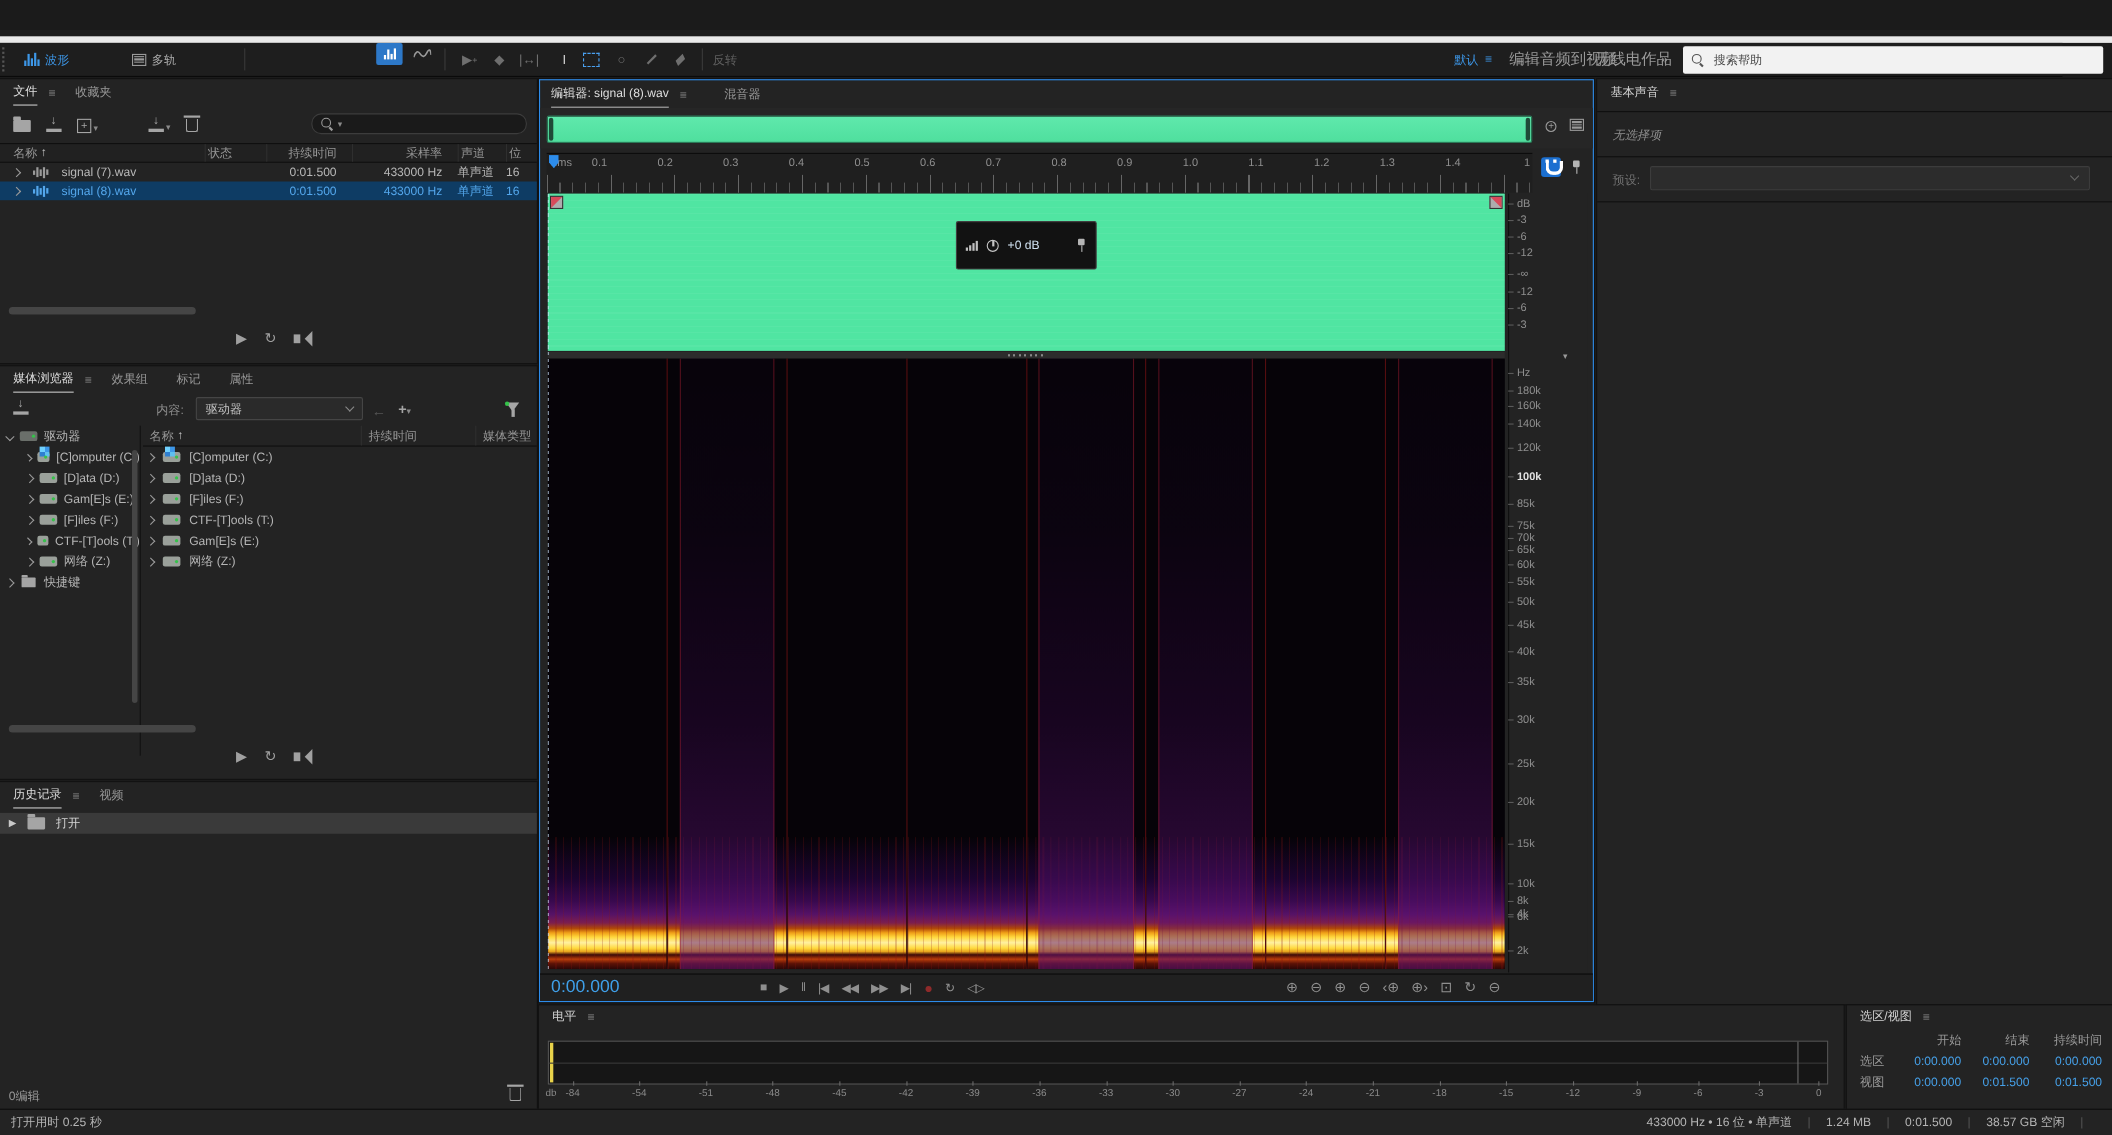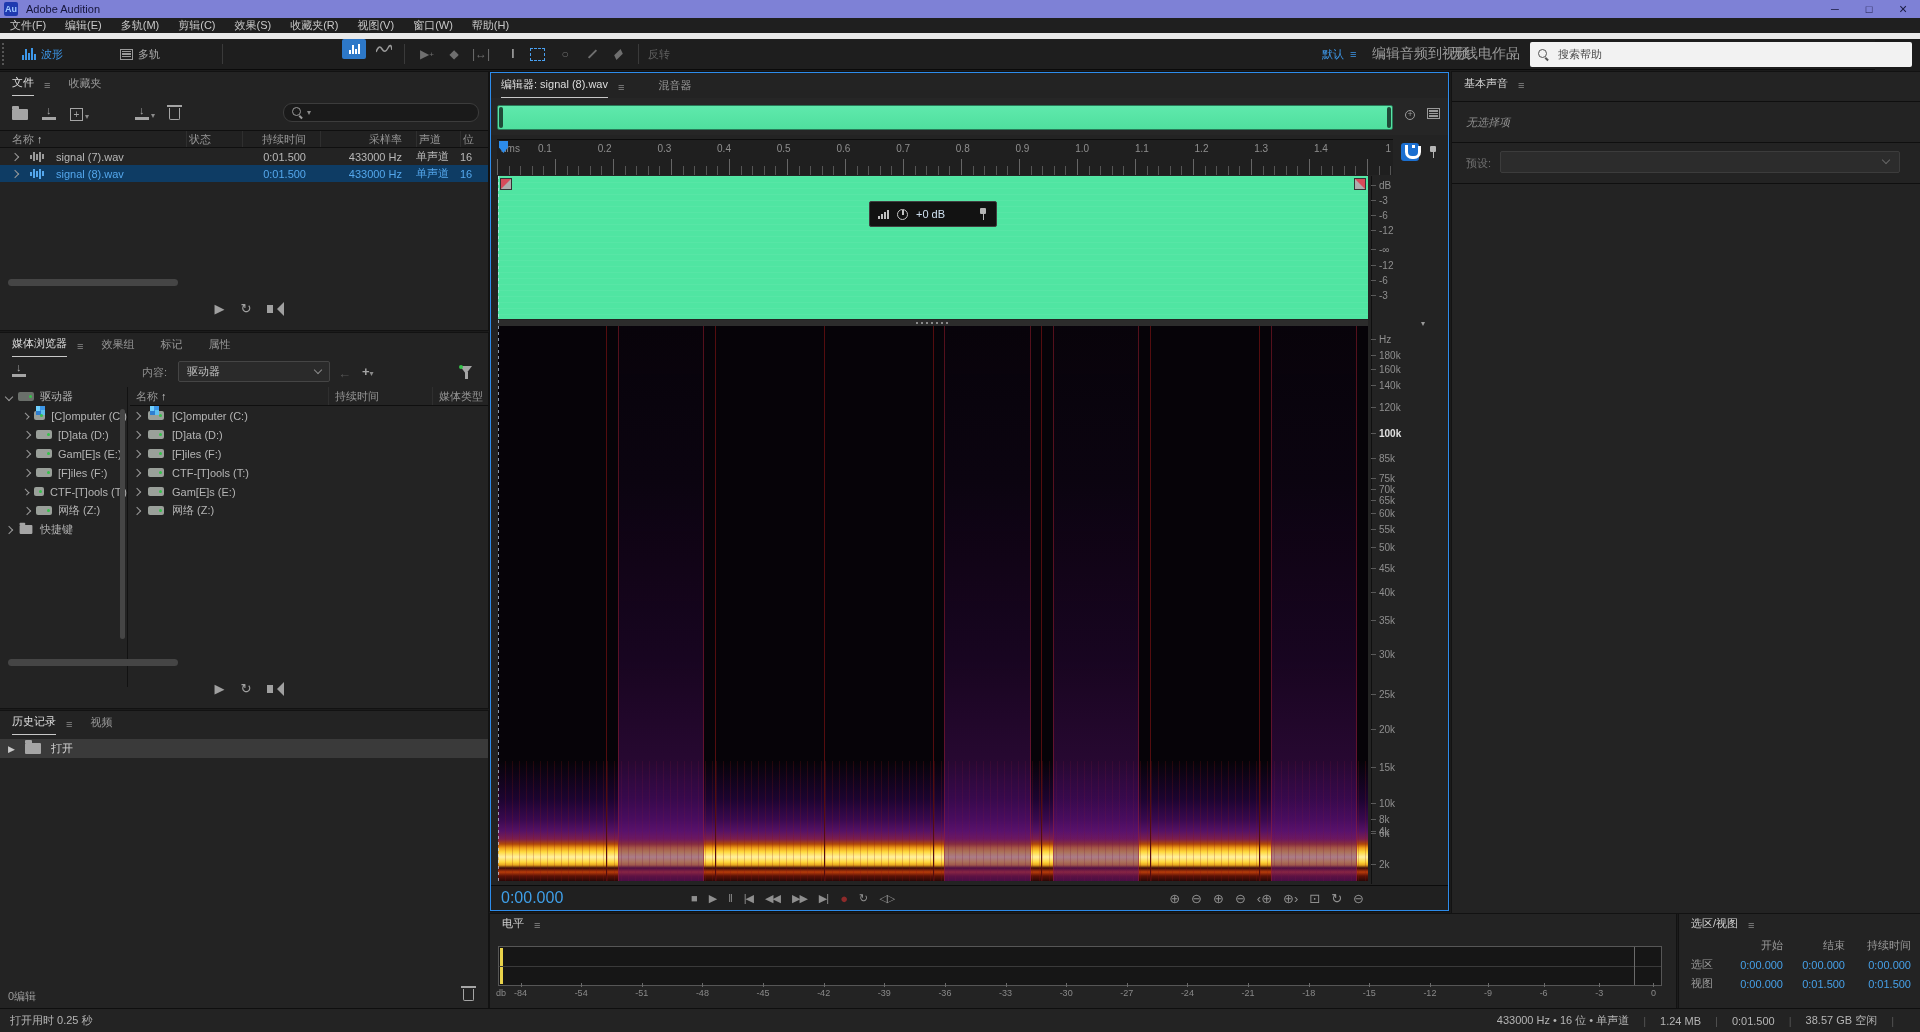--- a/index.html
+++ b/index.html
@@ -153,21 +153,21 @@
   .playhead-cap { position:absolute; left:2px; top:1px; width:9px; height:12px; background:#2d8ceb; clip-path:polygon(0 0,100% 0,100% 55%,50% 100%,0 55%); }
   .playhead-line { position:absolute; left:7px; top:103px; width:1px; height:705px; z-index:6;
      background:repeating-linear-gradient(#cfe6ff 0 3px,transparent 3px 6px); opacity:.65; }
   .snap-row { position:absolute; right:10px; top:70px; display:flex; gap:9px; align-items:center; }
   .wave { position:absolute; left:7px; top:103px; width:870px; height:143px; background:#50e5a2;
      background-image:repeating-linear-gradient(rgba(255,255,255,.045) 0 1px,transparent 1px 6px); }
   .fade-handle { position:absolute; top:2px; width:12px; height:12px; background:#adadad; border:1px solid #333; }
   .fade-handle i { position:absolute; width:0; height:0; }
   .fade-l { left:2px; } .fade-l i { left:0; top:0; border-top:10px solid #d84a5a; border-right:10px solid transparent; }
   .fade-r { right:2px; } .fade-r i { right:0; top:0; border-top:10px solid #d84a5a; border-left:10px solid transparent; }
-  .hud { position:absolute; left:371px; top:25px; width:128px; height:26px; background:#121212; border:1px solid #3f3f3f; border-radius:2px; display:flex; align-items:center; gap:8px; padding:0 8px; z-index:7; }
+  .hud { position:absolute; left:371px; top:25px; width:128px; height:44px; background:#121212; border:1px solid #3f3f3f; border-radius:2px; display:flex; align-items:center; gap:8px; padding:0 8px; z-index:7; }
   .hud .val { color:#cfe0f0; }
   .scale-strip { position:absolute; left:880px; top:103px; width:72px; bottom:26px; background:#232323; border-left:1px solid #0f0f0f; }
   .db-strip { position:absolute; left:880px; top:103px; width:72px; height:143px; }
   .slabel { position:absolute; left:8px; color:#8f8f8f; font-size:10px; }
   .slabel.strong { color:#e0e0e0; font-weight:bold; }
   .slabel::before { content:""; position:absolute; left:-8px; top:5px; width:5px; height:1px; background:#5a5a5a; }
   .splitter { position:absolute; left:7px; top:247px; width:870px; height:6px; background:#2c2c2c; display:flex; align-items:center; justify-content:center; }
   .splitter .dots { width:34px; height:2px; background:repeating-linear-gradient(90deg,#8a8a8a 0 2px,transparent 2px 5px); }
   .split-arrow { position:absolute; left:930px; top:246px; color:#9a9a9a; font-size:8px; }
   .spec { position:absolute; left:7px; top:253px; width:870px; height:555px; background:#060308; display:flex; }
@@ -224,42 +224,21 @@
   .statusbar { position:absolute; left:0; top:1008px; width:1920px; height:24px; background:#232323; border-top:1px solid #0f0f0f; display:flex; align-items:center; color:#b5b5b5; }
   .sb-left { margin-left:10px; }
   .sb-right { position:absolute; right:26px; display:flex; align-items:center; gap:14px; }
   .sb-sep { color:#555; }
 </style>
 </head>
 <body>
 
 <div class="app">
 
-  <div class="titlebar">
-    <div class="au-logo">Au</div>
-    <div class="app-title">Adobe Audition</div>
-    <div class="winbtns">
-      <div class="winbtn">─</div>
-      <div class="winbtn">□</div>
-      <div class="winbtn close" style="font-size:14px;">×</div>
-    </div>
-  </div>
-
-  <div class="menubar">
-
-  <span>文件(F)</span>
-      <span>编辑(E)</span>
-      <span>多轨(M)</span>
-      <span>剪辑(C)</span>
-      <span>效果(S)</span>
-      <span>收藏夹(R)</span>
-      <span>视图(V)</span>
-      <span>窗口(W)</span>
-      <span>帮助(H)</span>
-    </div>
+
   <div class="lightband"></div>
 
   <div class="toolbar">
     <div class="grip"></div>
     <div class="viewbtn wave-btn">
       <span class="i-bars">
           <i style="height:5px;background:#3d97e8"></i>
           <i style="height:11px;background:#3d97e8"></i>
           <i style="height:7px;background:#3d97e8"></i>
           <i style="height:12px;background:#3d97e8"></i>

